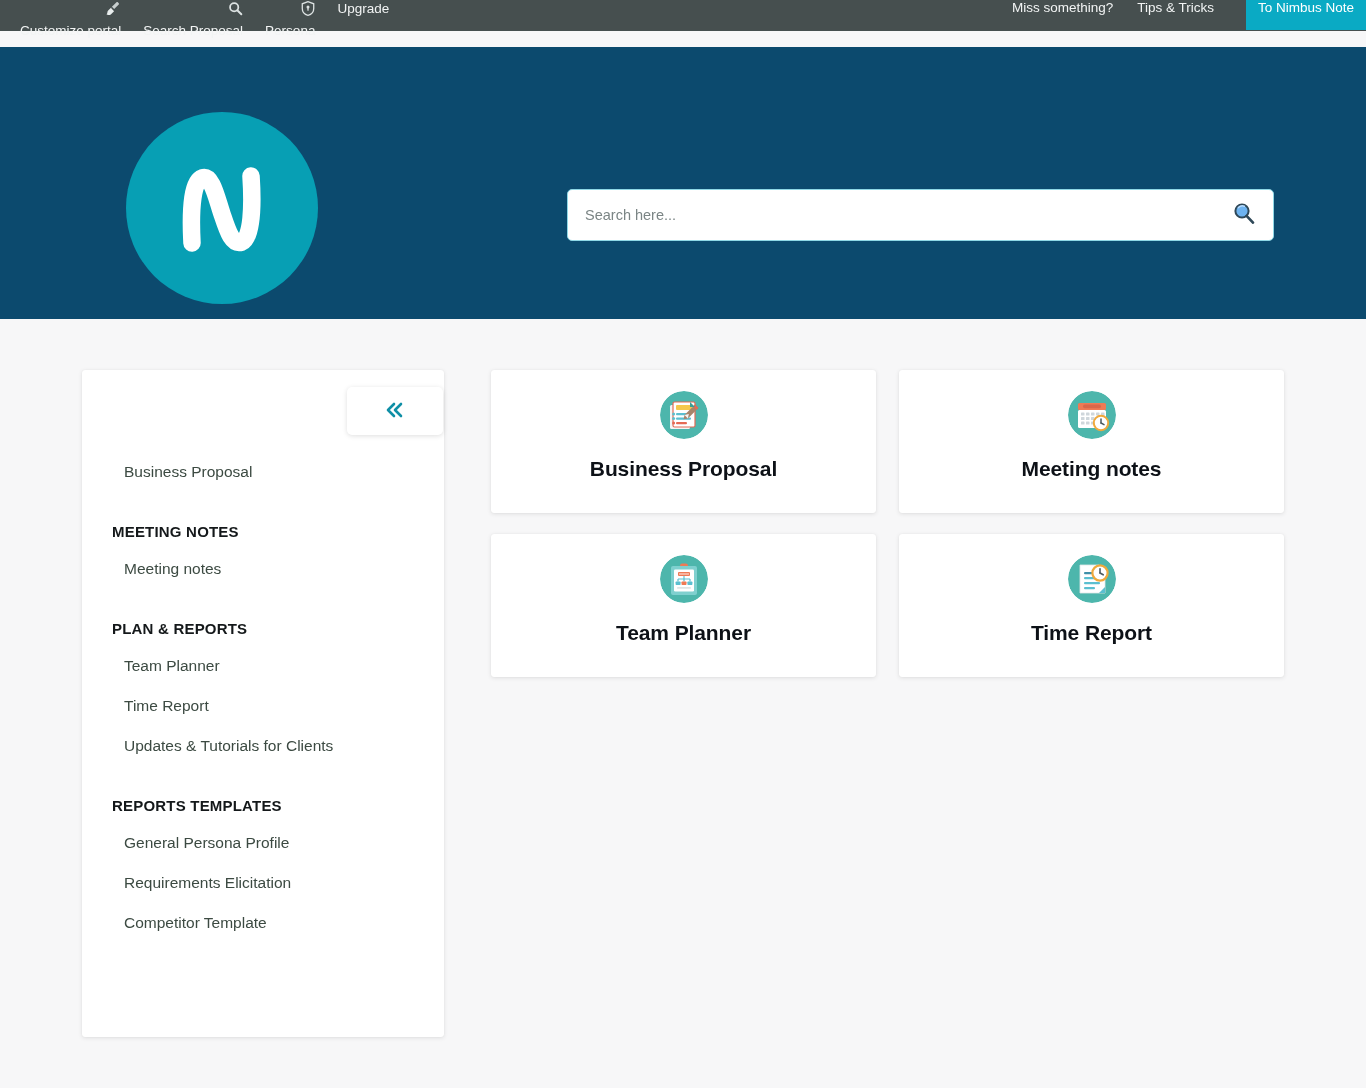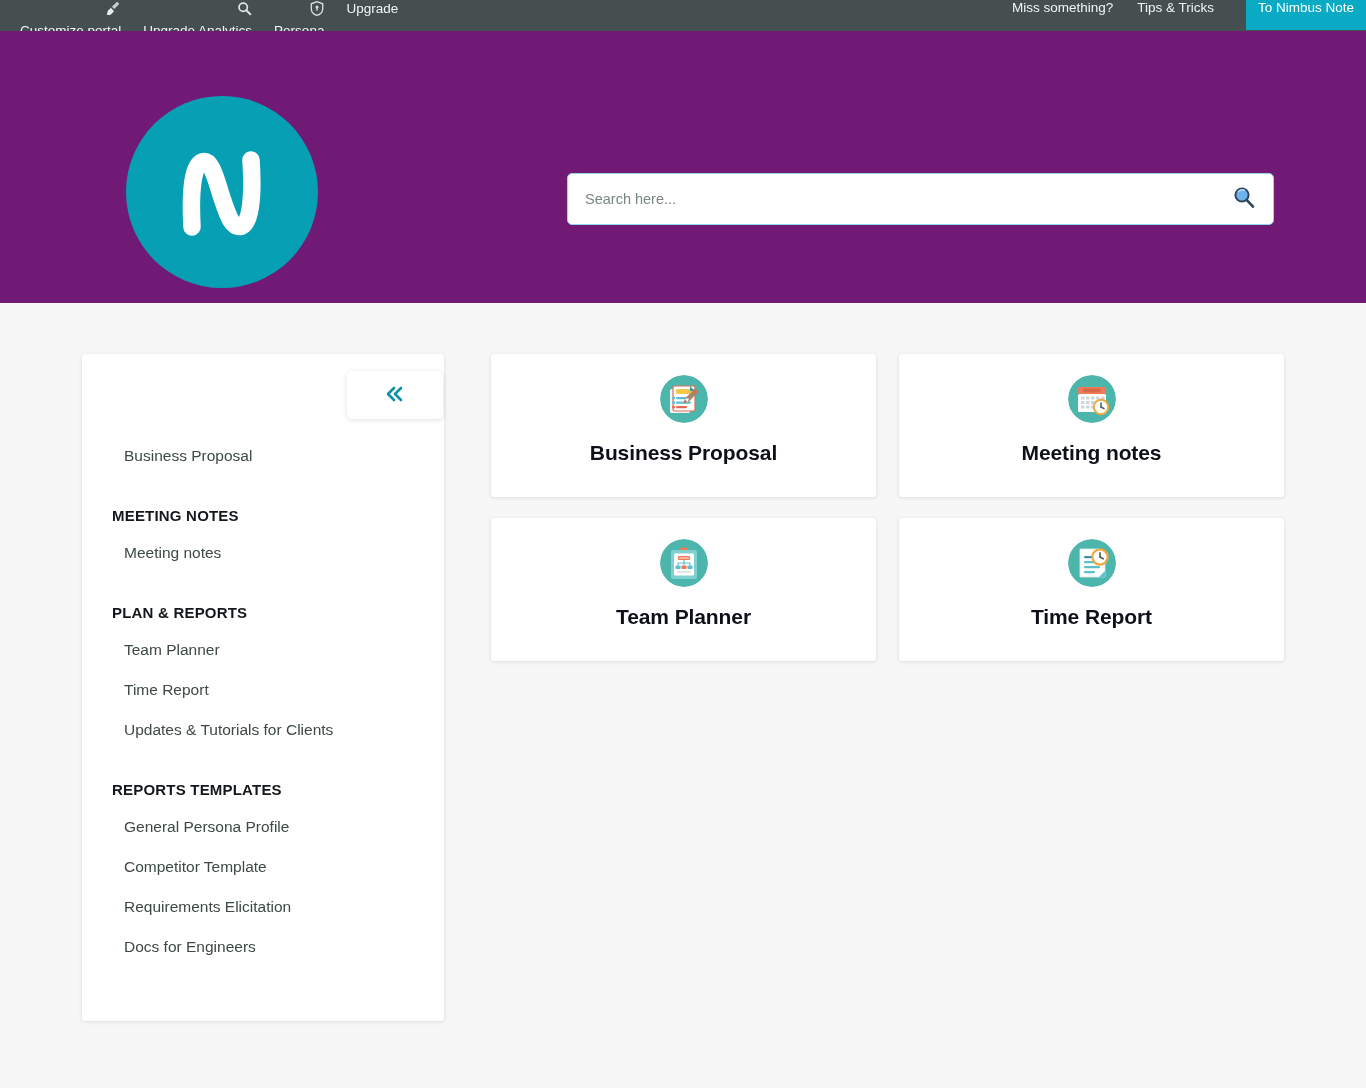--- a/index.html
+++ b/index.html
@@ -48,24 +48,25 @@
   .tb-item.highlight {
     background: #0aaac4;
     color: #ffffff;
     margin-left: 20px;
   }
   .tb-icon { display: inline-flex; align-items: center; }
 
   
   .banner {
     height: 272px;
-    background: #701a75;
+    background: #0c4a6e;
     position: relative;
     display: flex;
     align-items: center;
+    margin-top: 16px;
   }
   .logo {
     position: absolute;
     left: 126px;
     top: 65px;
     width: 192px;
     height: 192px;
     border-radius: 50%;
     background: #079fb4;
     display: flex;
@@ -226,21 +227,21 @@
       <span>Customize portal</span>
     </div>
 
     <div class="tb-item">
       <span class="tb-icon">
         <svg width="15" height="15" viewBox="0 0 16 16">
           <circle cx="6.6" cy="6.6" r="4.4" fill="none" stroke="#dce2e2" stroke-width="1.9"></circle>
           <line x1="9.9" y1="9.9" x2="14.2" y2="14.2" stroke="#dce2e2" stroke-width="2.1" stroke-linecap="round"></line>
         </svg>
       </span>
-      <span>Upgrade Analytics</span>
+      <span>Search Proposal</span>
     </div>
 
     <div class="tb-item">
       <span class="tb-icon">
         <svg width="14" height="15" viewBox="0 0 14 16">
           <path d="M7 .7L.9 3v5.1c0 3.6 2.5 6.4 6.1 7.2 3.6-.8 6.1-3.6 6.1-7.2V3L7 .7z" fill="none" stroke="#dce2e2" stroke-width="1.4"></path>
           <circle cx="7" cy="6.4" r="1.6" fill="#dce2e2"></circle>
           <rect x="6.3" y="7.3" width="1.4" height="3.1" rx=".6" fill="#dce2e2"></rect>
         </svg>
       </span>
@@ -303,23 +304,22 @@
     <div class="nav" id="nav-list">
         <div class="nav-item">Business Proposal</div>
         <div class="nav-group">MEETING NOTES</div>
         <div class="nav-item">Meeting notes</div>
         <div class="nav-group">PLAN &amp; REPORTS</div>
         <div class="nav-item">Team Planner</div>
         <div class="nav-item">Time Report</div>
         <div class="nav-item">Updates &amp; Tutorials for Clients</div>
         <div class="nav-group">REPORTS TEMPLATES</div>
         <div class="nav-item">General Persona Profile</div>
+        <div class="nav-item">Requirements Elicitation</div>
         <div class="nav-item">Competitor Template</div>
-        <div class="nav-item">Requirements Elicitation</div>
-        <div class="nav-item">Docs for Engineers</div>
       </div>
   </div>
 
   <div class="cards" id="cards-grid">
       <div class="card">
         <div class="card-icon">
     <svg width="48" height="48" viewBox="0 0 48 48">
       <circle cx="24" cy="24" r="24" fill="#4db6ac"></circle>
       <rect x="10" y="14" width="20" height="24" rx="1.5" fill="#f3f5f4"></rect>
       <rect x="13" y="11" width="22" height="25" rx="1.5" fill="#ffffff" stroke="#e56a54" stroke-width="1.2"></rect>

